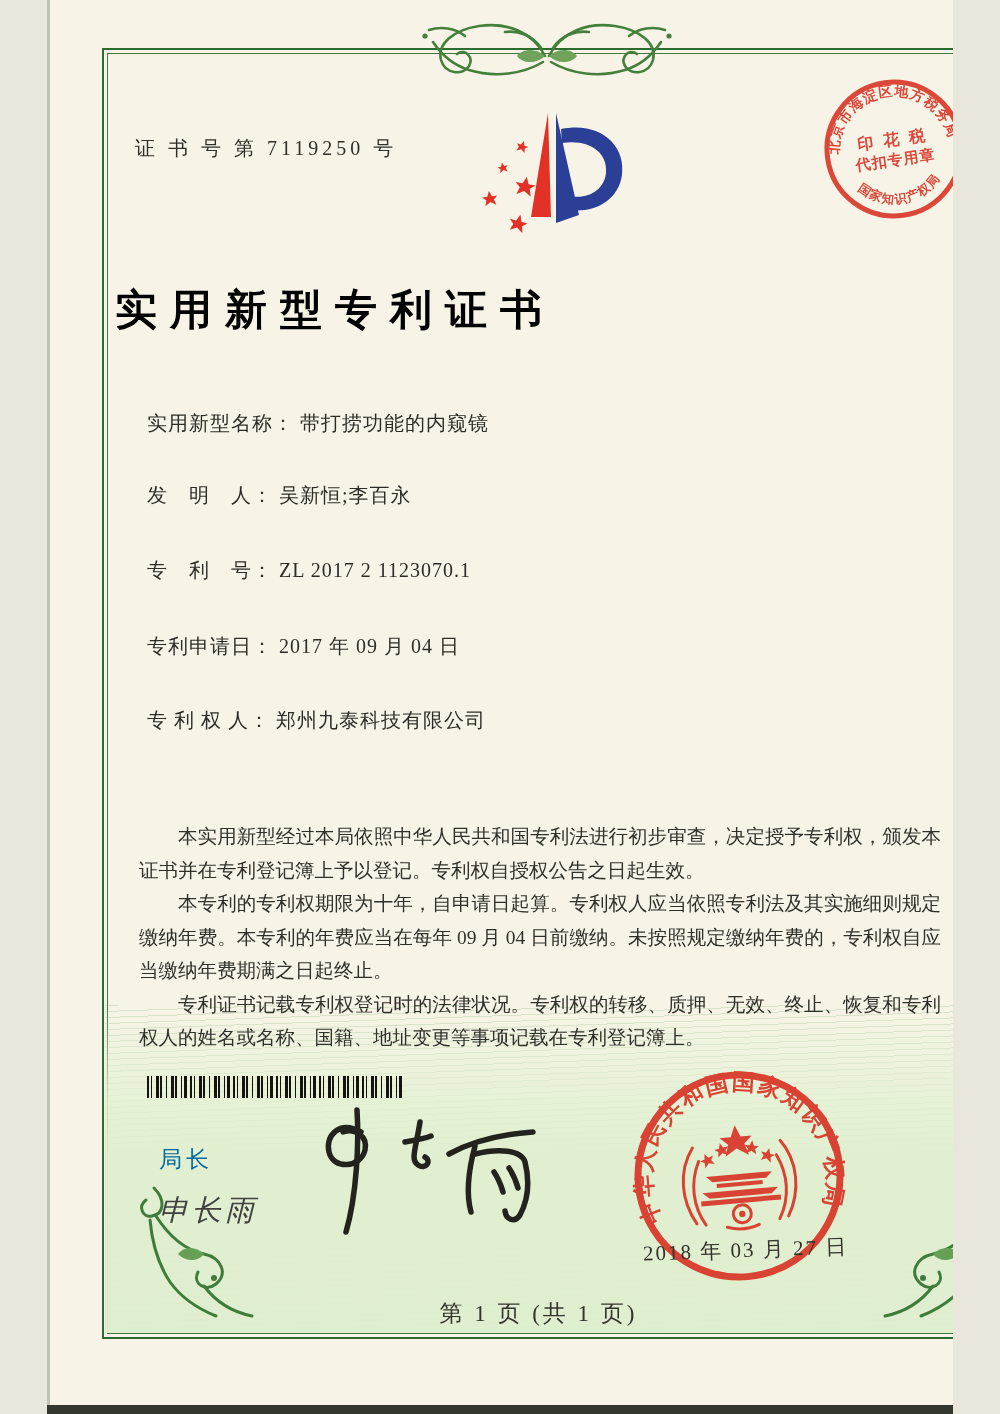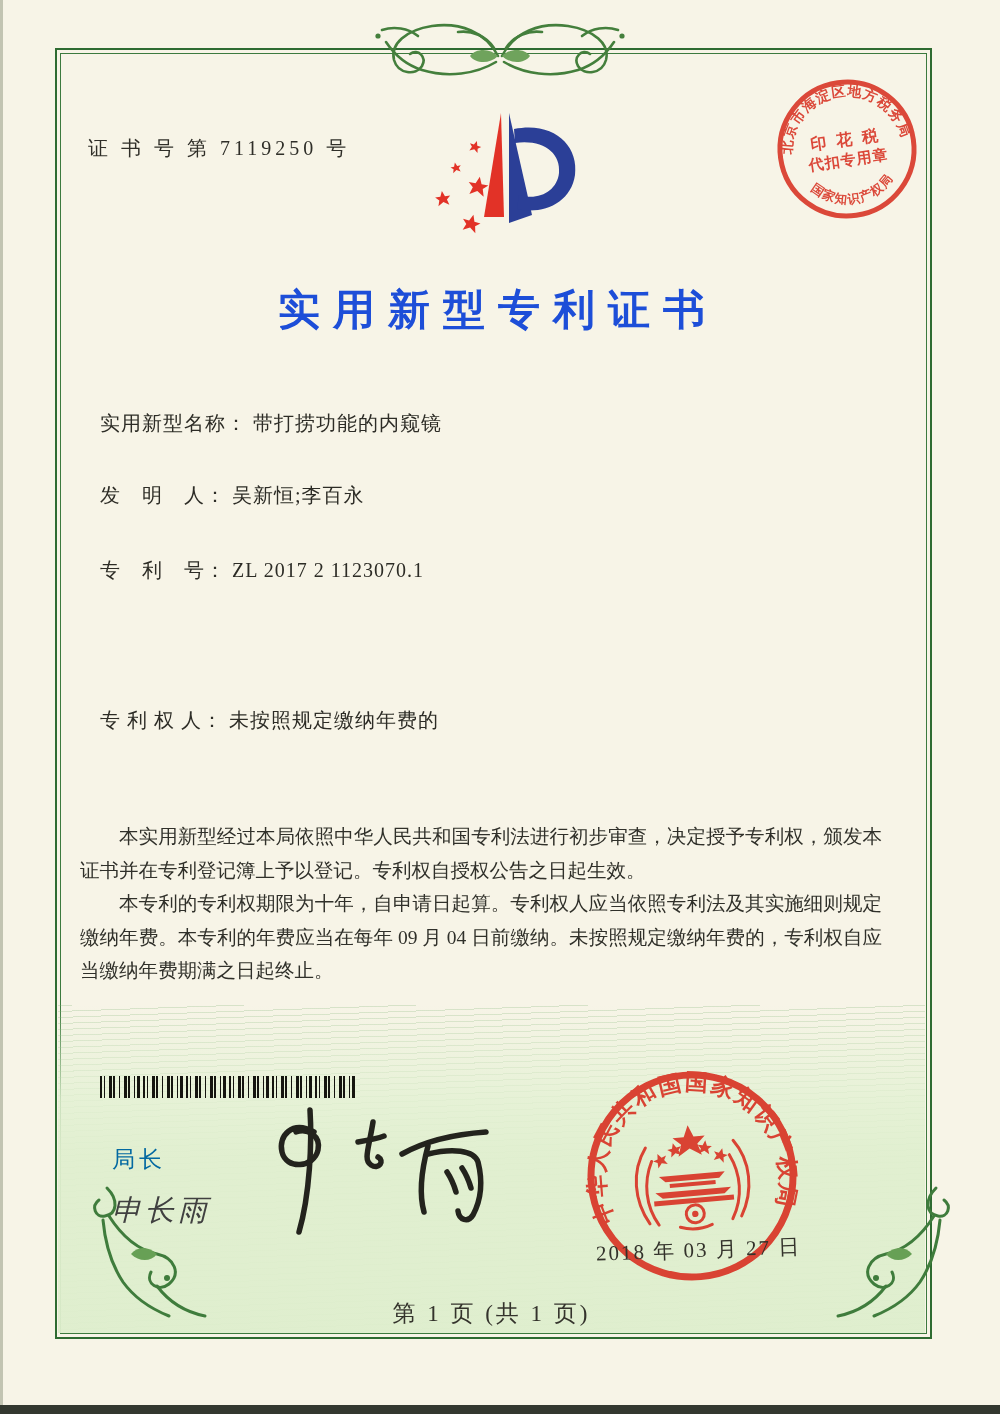--- a/index.html
+++ b/index.html
@@ -1,46 +1,46 @@
 <!DOCTYPE html>
 <html><head>
 <meta charset="utf-8">
 <style>
   html,body{margin:0;padding:0;background:#e9e7db;}
   .page{
-    position:relative;width:1000px;height:1414px;margin:0 auto;
+    position:relative;width:906px;height:1414px;margin:0 auto;
     background:#f7f4e7;overflow:hidden;
     font-family:"Liberation Serif","DejaVu Serif",serif;
     color:#2b2a24;
   }
   .scan-edge-left{position:absolute;left:0;top:0;width:3px;height:100%;background:#c2c4b2;}
   .scan-edge-bottom{position:absolute;left:0;bottom:0;width:100%;height:9px;background:#33382f;}
 
   .frame{position:absolute;left:55px;top:48px;width:873px;height:1287px;border:2px solid #2e6b31;}
   .frame-inner{position:absolute;left:3px;top:3px;right:3px;bottom:3px;border:1px solid #3c7a3e;}
 
   .guilloche{
     position:absolute;left:58px;top:1005px;width:867px;height:328px;
     background:
       linear-gradient(180deg, rgba(228,241,213,0) 0px, rgba(227,241,211,0.85) 95px, rgba(224,239,207,0.95) 150px, rgba(222,238,205,0.95) 100%),
       repeating-linear-gradient(178deg, rgba(122,175,112,0.26) 0px, rgba(122,175,112,0.26) 1px, rgba(240,248,235,0) 1px, rgba(240,248,235,0) 6px);
   }
 
   .cert-no{position:absolute;left:88px;top:135px;font-size:20px;letter-spacing:4px;color:#2f2e28;}
   .doc-title{
-    position:absolute;left:55px;top:282px;width:873px;text-align:center;
-    font-size:42px;font-weight:700;letter-spacing:13px;color:#1d4ed8;text-indent:13px;
+    position:absolute;left:55px;top:282px;width:873px;
+    font-size:42px;font-weight:700;letter-spacing:13px;color:#000000;text-indent:13px;
   }
 
   .field-row{position:absolute;left:100px;font-size:20px;color:#2d2c26;white-space:nowrap;}
   .field-row .lbl{letter-spacing:1px;}
   .field-row .val{margin-left:6px;letter-spacing:1px;}
 
   .paras{
-    position:absolute;left:80px;top:820px;width:802px;
+    position:absolute;left:92px;top:820px;width:802px;
     font-size:19.5px;line-height:33.5px;text-align:justify;color:#30302a;
   }
   .paras p{margin:0;text-indent:2em;}
 
   .barcode{
     position:absolute;left:100px;top:1076px;width:256px;height:22px;
     background:repeating-linear-gradient(90deg,
       #15150f 0px,#15150f 2px,transparent 2px,transparent 4px,
       #15150f 4px,#15150f 5px,transparent 5px,transparent 9px,
       #15150f 9px,#15150f 12px,transparent 12px,transparent 13px,
@@ -149,27 +149,31 @@
 
   <div class="field-row" style="top:410px;">
     <span class="lbl">实用新型名称：</span><span class="val">带打捞功能的内窥镜</span>
   </div>
   <div class="field-row" style="top:482px;">
     <span class="lbl">发　明　人：</span><span class="val">吴新恒;李百永</span>
   </div>
   <div class="field-row" style="top:557px;">
     <span class="lbl">专　利　号：</span><span class="val">ZL 2017 2 1123070.1</span>
   </div>
+  <div class="field-row" style="top:633px;">
+    <span class="lbl">专利申请日：</span><span class="val">2017 年 09 月 04 日</span>
+  </div>
   <div class="field-row" style="top:707px;">
-    <span class="lbl">专 利 权 人：</span><span class="val">未按照规定缴纳年费的</span>
+    <span class="lbl">专 利 权 人：</span><span class="val">郑州九泰科技有限公司</span>
   </div>
 
   <div class="paras">
     <p>本实用新型经过本局依照中华人民共和国专利法进行初步审查，决定授予专利权，颁发本证书并在专利登记簿上予以登记。专利权自授权公告之日起生效。</p>
     <p>本专利的专利权期限为十年，自申请日起算。专利权人应当依照专利法及其实施细则规定缴纳年费。本专利的年费应当在每年 09 月 04 日前缴纳。未按照规定缴纳年费的，专利权自应当缴纳年费期满之日起终止。</p>
+    <p>专利证书记载专利权登记时的法律状况。专利权的转移、质押、无效、终止、恢复和专利权人的姓名或名称、国籍、地址变更等事项记载在专利登记簿上。</p>
   </div>
 
   <div class="barcode"></div>
 
   <div class="signer-title">局长</div>
   <div class="signer-name">申长雨</div>
 
   <svg class="signature" width="250" height="135" viewBox="0 0 250 135">
     <g stroke="#23231d" stroke-width="5.5" fill="none" stroke-linecap="round" stroke-linejoin="round">
       <path d="M62,30 C40,18 26,34 30,50 C34,68 62,66 66,48 C69,34 56,26 44,30"></path>

